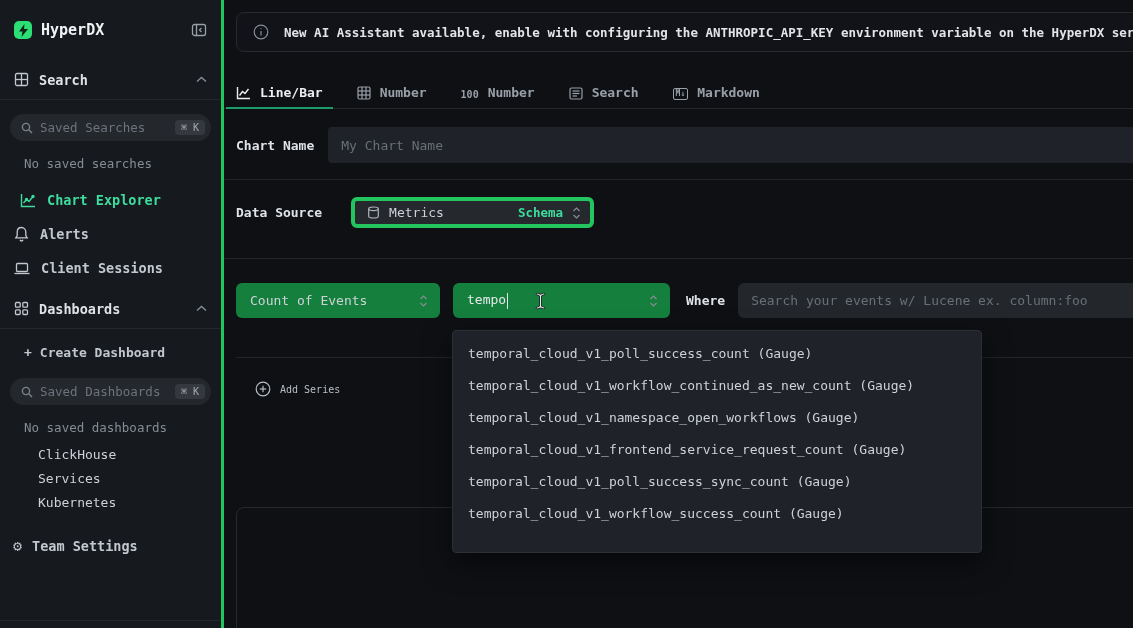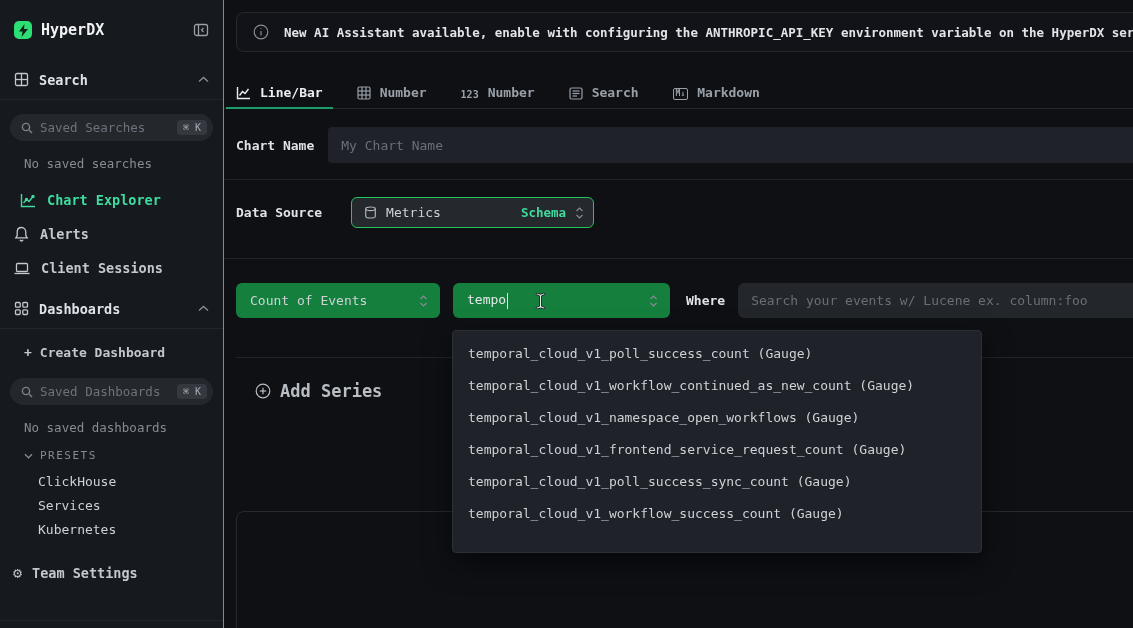--- a/index.html
+++ b/index.html
@@ -10,21 +10,21 @@
     font-family:"DejaVu Sans Mono","Liberation Mono",monospace;
     font-size:13px;
     display:flex;
   }
   svg { display:block; }
 
   
   .sidebar {
     width:224px; min-width:224px; height:628px;
     background:#16191d;
-    border-right:1px solid #22c55e;
+    border-right:3px solid #22c55e;
     position:relative;
   }
   .logo-row { display:flex; align-items:center; padding:21px 14px 0 14px; }
   .logo-badge {
     width:18px; height:18px; border-radius:5px;
     background:#2bdf74; display:flex; align-items:center; justify-content:center;
     margin-right:9px;
   }
   .logo-title { font-weight:bold; font-size:15px; color:#f0f2f4; flex:1; }
   .collapse-btn { color:#9aa0a8; cursor:pointer; }
@@ -128,21 +128,21 @@
     margin-right:-4px;
   }
   .text-input::placeholder { color:#696f78; }
 
   .datasource-section {
     display:flex; align-items:center;
     padding:17px 0 30px 12px; border-bottom:1px solid #212429;
   }
   .datasource-section .row-label { margin-right:29px; }
   .ds-select {
-    width:243px; height:31px; background:#25282d; border:1px solid #22c55e;
+    width:243px; height:31px; background:#25282d; border:4px solid #22c55e;
     border-radius:6px; display:flex; align-items:center; gap:9px;
     padding:0 9px 0 12px; cursor:pointer;
   }
   .ds-select .ds-value { color:#ced2d7; font-size:13px; flex:1; }
   .schema-link { color:#3edc9e; font-weight:bold; font-size:12.5px; cursor:pointer; }
 
   .series-section { padding:24px 0 0 12px; }
   .series-row-wrap { padding-bottom:39px; border-bottom:1px solid #212429; }
   .series-row { display:flex; align-items:center; gap:13px; }
   .select-box {
@@ -157,21 +157,21 @@
   .caret { display:inline-block; width:1px; height:16px; background:#e6e8eb; vertical-align:middle; margin-left:1px; }
   .ibeam { position:absolute; left:82px; top:9px; pointer-events:none; }
   .where-row-label { margin-left:3px; }
   .where-input { flex:1; height:35px; background:#23262b; border-radius:6px; margin-right:-4px; }
 
   .updown { color:#868c95; }
 
   .add-series {
     display:flex; align-items:center; gap:9px;
     padding:23px 0 0 19px;
-    font-weight:bold; font-size:17px; color:#b9bec5; cursor:pointer; width:fit-content;
+    font-weight:normal; font-size:10px; color:#b9bec5; cursor:pointer; width:fit-content;
   }
 
   .chart-panel {
     margin:110px -8px 0 12px; height:200px;
     border:1px solid #26292e; border-radius:8px;
   }
 
   
   .metric-dropdown {
     position:absolute; left:-1px; top:calc(100% + 12px);
@@ -274,26 +274,20 @@
   <div class="pill-search" style="margin-top:18px;">
     <svg width="12" height="12" viewBox="0 0 12 12" fill="none" stroke="#7c828b" stroke-width="1.4">
         <circle cx="5" cy="5" r="3.6"></circle>
         <line x1="8" y1="8" x2="11" y2="11"></line>
       </svg>
     <span class="ph">Saved Dashboards</span>
     <span class="kbd-badge">⌘ K</span>
   </div>
   <div class="side-empty">No saved dashboards</div>
 
-  <div class="presets-header">
-    <svg width="9" height="6" viewBox="0 0 9 6" fill="none" stroke="#868c95" stroke-width="1.3">
-        <path d="M1 1.2 L4.5 4.8 L8 1.2"></path>
-      </svg>
-    <span>PRESETS</span>
-  </div>
   <div class="preset-list">
 
   <div class="preset-item">ClickHouse</div>
       <div class="preset-item">Services</div>
       <div class="preset-item">Kubernetes</div>
     </div>
 
   <div class="team-settings">
     <span class="gear-glyph">⚙</span>
     <span>Team Settings</span>
@@ -325,21 +319,21 @@
       <svg width="14" height="14" viewBox="0 0 14 14" fill="none" stroke="currentColor" stroke-width="1.2">
           <rect x="1" y="1" width="12" height="12" rx="1.5"></rect>
           <line x1="1" y1="5" x2="13" y2="5"></line>
           <line x1="1" y1="9" x2="13" y2="9"></line>
           <line x1="5" y1="1" x2="5" y2="13"></line>
           <line x1="9" y1="1" x2="9" y2="13"></line>
         </svg>
       <span>Number</span>
     </div>
     <div class="tab">
-      <span class="num-icon">123</span>
+      <span class="num-icon">100</span>
       <span>Number</span>
     </div>
     <div class="tab">
       <svg width="14" height="13" viewBox="0 0 14 13" fill="none" stroke="currentColor" stroke-width="1.2">
           <rect x="1" y="1" width="12" height="11" rx="1.5"></rect>
           <line x1="3.5" y1="4" x2="10.5" y2="4"></line>
           <line x1="3.5" y1="6.5" x2="10.5" y2="6.5"></line>
           <line x1="3.5" y1="9" x2="8" y2="9"></line>
         </svg>
       <span>Search</span>

